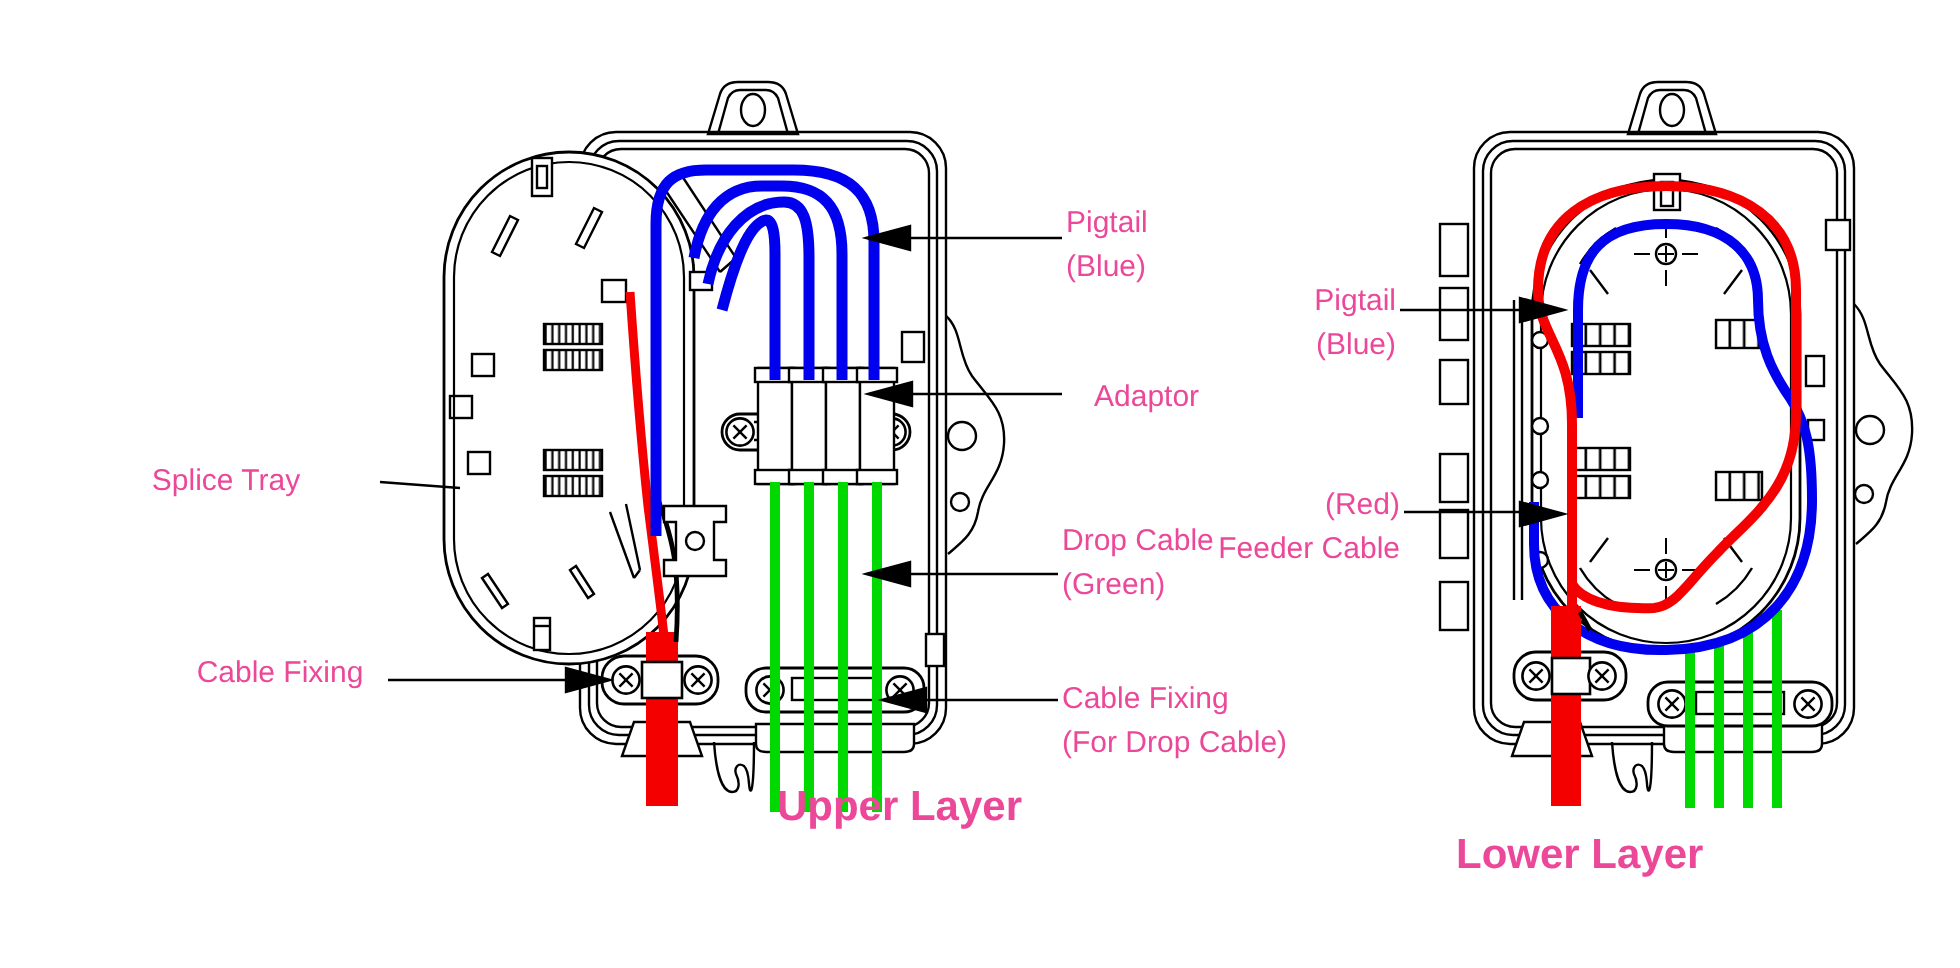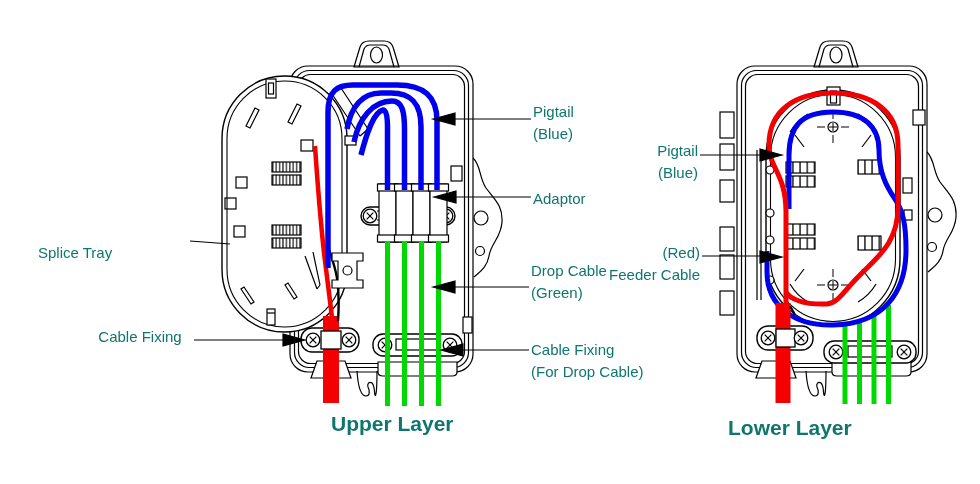--- a/index.html
+++ b/index.html
@@ -1,19 +1,19 @@
 <!DOCTYPE html>
 <html><head>
 <meta charset="utf-8">
 <style>
   html,body{margin:0;padding:0;background:#fff;}
   .canvas{position:relative;width:980px;height:484px;background:#fff;overflow:hidden;
           font-family:"Liberation Sans",sans-serif;color:#000;}
   .art{position:absolute;left:0;top:0;}
-  .label{position:absolute;font-size:15px;line-height:22px;white-space:nowrap;color:#0f766e;}
+  .label{position:absolute;font-size:15px;line-height:22px;white-space:nowrap;color:#ec4899;}
   .caption{font-size:21px;font-weight:600;line-height:26px;}
 </style>
 </head>
 <body>
 
 <div class="canvas">
 
 <svg class="art" width="980" height="484" viewBox="0 0 980 484">
   <defs>
     <pattern id="hatchFine" patternUnits="userSpaceOnUse" width="3.4" height="12">
@@ -236,32 +236,32 @@
     <polygon points="433,287 455,281 455,293"></polygon>
     <path d="M 460,350 H 529" fill="none"></path>
     <polygon points="441,350 463,344 463,356"></polygon>
     <path d="M 700,155 H 762" fill="none"></path>
     <polygon points="782,155 760,149 760,161"></polygon>
     <path d="M 702,256 H 762" fill="none"></path>
     <polygon points="782,257 760,251 760,263"></polygon>
   </g>
 </svg>
 
-<div class="label" style="left:38px;top:242px;width:150px;text-align:left">Splice Tray</div>
+<div class="label" style="left:38px;top:230px;width:150px;text-align:center">Splice Tray</div>
 
 <div class="label" style="left:50px;top:326px;width:180px;text-align:center">
   <div>Cable Fixing</div>
 </div>
 
 <div class="label" style="left:533px;top:101px;text-align:left">
   <div>Pigtail</div>
   <div>(Blue)</div>
 </div>
 
-<div class="label" style="left:533px;top:188px;text-align:center">Adaptor</div>
+<div class="label" style="left:547px;top:188px;text-align:center">Adaptor</div>
 
 <div class="label" style="left:531px;top:260px;text-align:left">
   <div>Drop Cable</div>
   <div>(Green)</div>
 </div>
 
 <div class="label" style="left:531px;top:339px;text-align:left">
   <div>Cable Fixing</div>
   <div>(For Drop Cable)</div>
 </div>
@@ -269,17 +269,17 @@
 <div class="label" style="left:558px;top:140px;width:140px;text-align:right">
   <div>Pigtail</div>
   <div>(Blue)</div>
 </div>
 
 <div class="label" style="left:540px;top:242px;width:160px;text-align:right">
   <div>(Red)</div>
   <div>Feeder Cable</div>
 </div>
 
-<div class="label caption" style="left:331px;top:411px;width:180px;text-align:left">Upper Layer</div>
+<div class="label caption" style="left:331px;top:391px;width:180px;text-align:right">Upper Layer</div>
 
 <div class="label caption" style="left:728px;top:415px;width:180px;text-align:left">Lower Layer</div>
 
 </div>
 
 </body></html>

